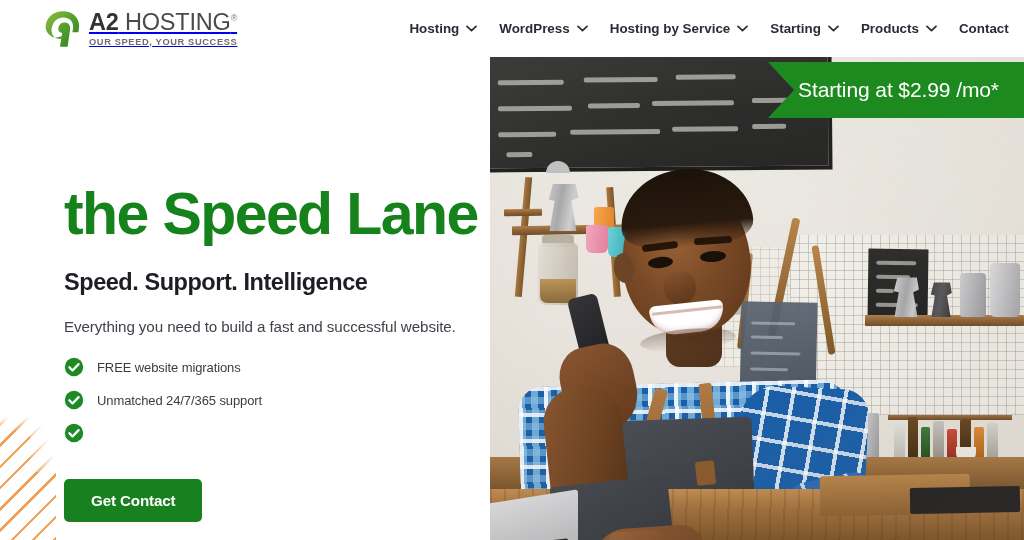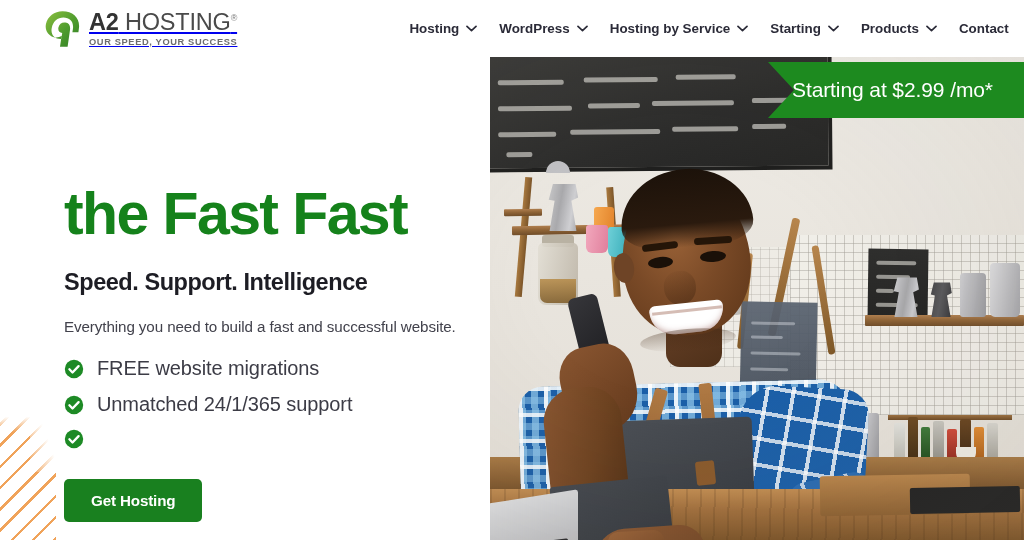--- a/index.html
+++ b/index.html
@@ -409,21 +409,21 @@
     z-index: 50;
     display: flex;
     align-items: center;
     clip-path: polygon(0 0, 100% 0, 100% 100%, 0 100%, 26px 50%);
     cursor: pointer;
   }
   #promo-text {
     color: #ffffff;
     font-size: 21px;
     letter-spacing: -0.1px;
-    margin-left: 24px;
+    margin-left: 30px;
     white-space: nowrap;
   }
 
   
   #content { position: absolute; left: 0; top: 57px; width: 490px; height: 483px; }
 
   #headline {
     position: absolute;
     left: 64px; top: 52px;
     width: 420px;
@@ -456,21 +456,21 @@
   #features {
     position: absolute;
     left: 64px; top: 300px;
     display: flex;
     flex-direction: column;
     gap: 13px;
   }
   .feature-row { display: flex; align-items: center; gap: 13px; }
   .feature-check { display: block; width: 20px; height: 20px; flex: 0 0 20px; }
   .feature-label {
-    font-size: 20px;
+    font-size: 13px;
     color: #3c3c46;
     letter-spacing: -0.1px;
     white-space: nowrap;
   }
 
   #cta-row {
     position: absolute;
     left: 64px; top: 422px;
     display: flex;
     align-items: center;
@@ -710,51 +710,51 @@
       </div>
       <div class="nav-item">
         <span>Contact</span>
 
       </div>
     </nav>
   </div>
 
   <div id="content">
 
-    <h1 id="headline"><br><span>the Fast Fast</span></h1>
+    <h1 id="headline"><br><span>the Speed Lane</span></h1>
 
     <h2 id="subhead">Speed. Support. Intelligence</h2>
 
     <p id="description">Everything you need to build a fast and successful website.</p>
 
     <div id="features">
       <div class="feature-row">
         <svg class="feature-check" viewBox="0 0 20 20">
           <circle cx="10" cy="10" r="9.2" fill="#1d8a25"></circle>
           <path d="M5.4 10.3l3.1 3.2 6.1-6.4" fill="none" stroke="#ffffff" stroke-width="2.3" stroke-linecap="round" stroke-linejoin="round"></path>
         </svg>
         <span class="feature-label">FREE website migrations</span>
       </div>
       <div class="feature-row">
         <svg class="feature-check" viewBox="0 0 20 20">
           <circle cx="10" cy="10" r="9.2" fill="#1d8a25"></circle>
           <path d="M5.4 10.3l3.1 3.2 6.1-6.4" fill="none" stroke="#ffffff" stroke-width="2.3" stroke-linecap="round" stroke-linejoin="round"></path>
         </svg>
-        <span class="feature-label">Unmatched 24/1/365 support</span>
+        <span class="feature-label">Unmatched 24/7/365 support</span>
       </div>
       <div class="feature-row">
         <svg class="feature-check" viewBox="0 0 20 20">
           <circle cx="10" cy="10" r="9.2" fill="#1d8a25"></circle>
           <path d="M5.4 10.3l3.1 3.2 6.1-6.4" fill="none" stroke="#ffffff" stroke-width="2.3" stroke-linecap="round" stroke-linejoin="round"></path>
         </svg>
       </div>
     </div>
 
     <div id="cta-row">
-      <button id="btn-primary">Get Hosting</button>
+      <button id="btn-primary">Get Contact</button>
     </div>
   </div>
 
   <div id="deco-stripes"></div>
   <div id="deco-mask-a"></div>
   <div id="deco-mask-b"></div>
 
 </div>
 
 </body></html>

